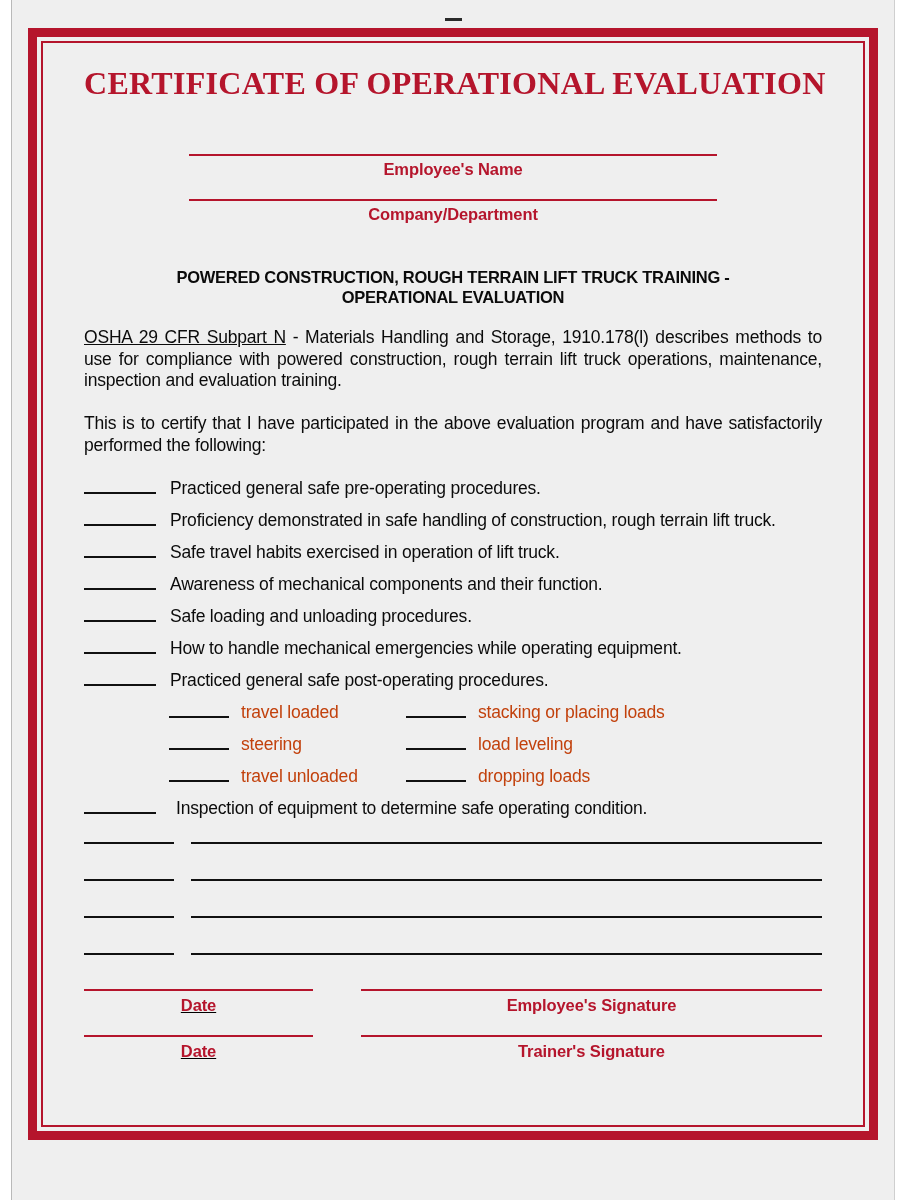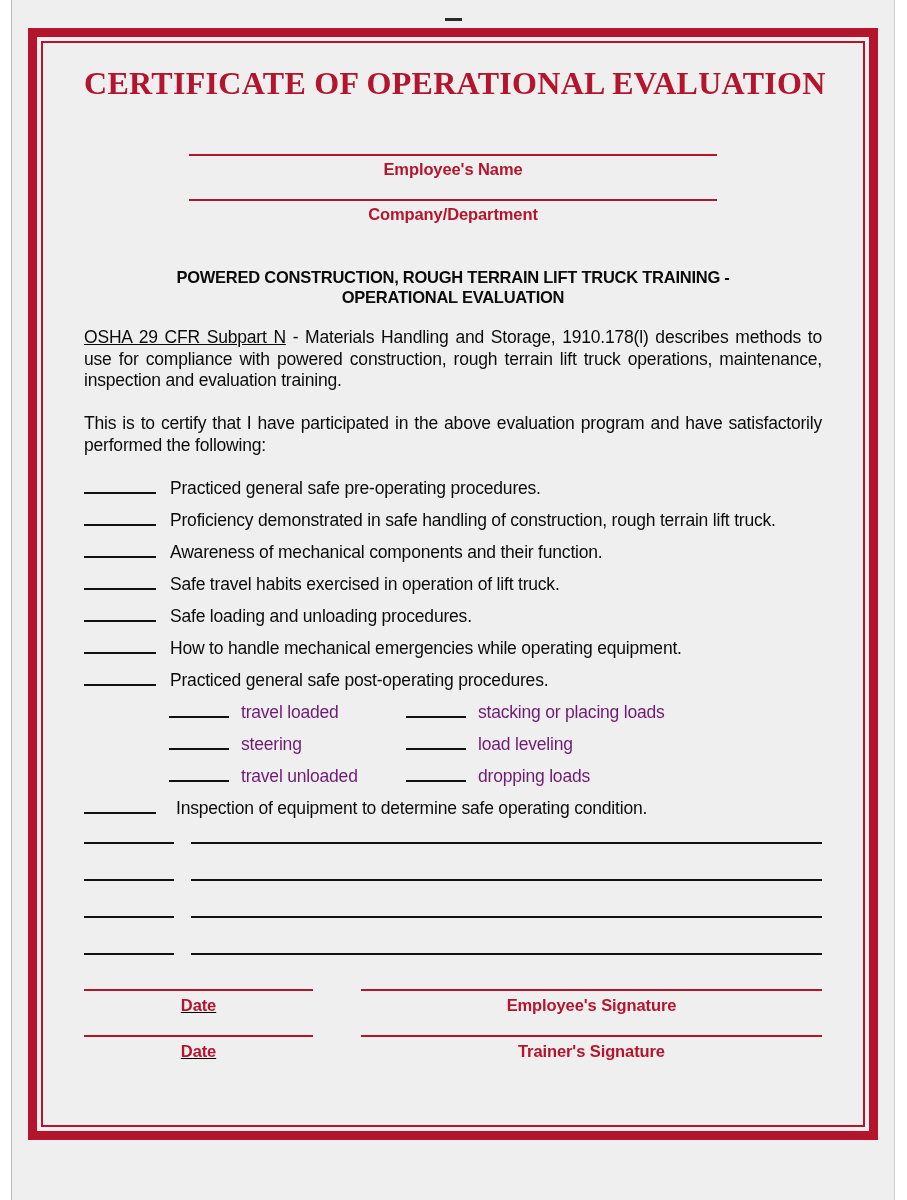--- a/index.html
+++ b/index.html
@@ -181,21 +181,21 @@
   .sub-cell.first { width: 237px; flex: 0 0 237px; }
   .sub-blank {
     width: 60px;
     flex: 0 0 60px;
     border-bottom: 2px solid #111111;
     height: 14px;
     margin-right: 12px;
   }
   .sub-text {
     font-size: 17.5px;
-    color: #701a75;
+    color: #c2410c;
     line-height: 1;
     letter-spacing: -0.2px;
     position: relative;
     top: 3px;
   }
 
   .check-row.inspection {
     margin-top: 8px;
     margin-bottom: 0;
   }
@@ -326,26 +326,26 @@
         <span class="check-text">Practiced general safe pre-operating procedures.</span>
       </div>
 
       <div class="check-row">
         <span class="check-blank"></span>
         <span class="check-text">Proficiency demonstrated in safe handling of construction, rough terrain lift truck.</span>
       </div>
 
       <div class="check-row">
         <span class="check-blank"></span>
+        <span class="check-text">Safe travel habits exercised in operation of lift truck.</span>
+      </div>
+
+      <div class="check-row">
+        <span class="check-blank"></span>
         <span class="check-text">Awareness of mechanical components and their function.</span>
-      </div>
-
-      <div class="check-row">
-        <span class="check-blank"></span>
-        <span class="check-text">Safe travel habits exercised in operation of lift truck.</span>
       </div>
 
       <div class="check-row">
         <span class="check-blank"></span>
         <span class="check-text">Safe loading and unloading procedures.</span>
       </div>
 
       <div class="check-row">
         <span class="check-blank"></span>
         <span class="check-text">How to handle mechanical emergencies while operating equipment.</span>

